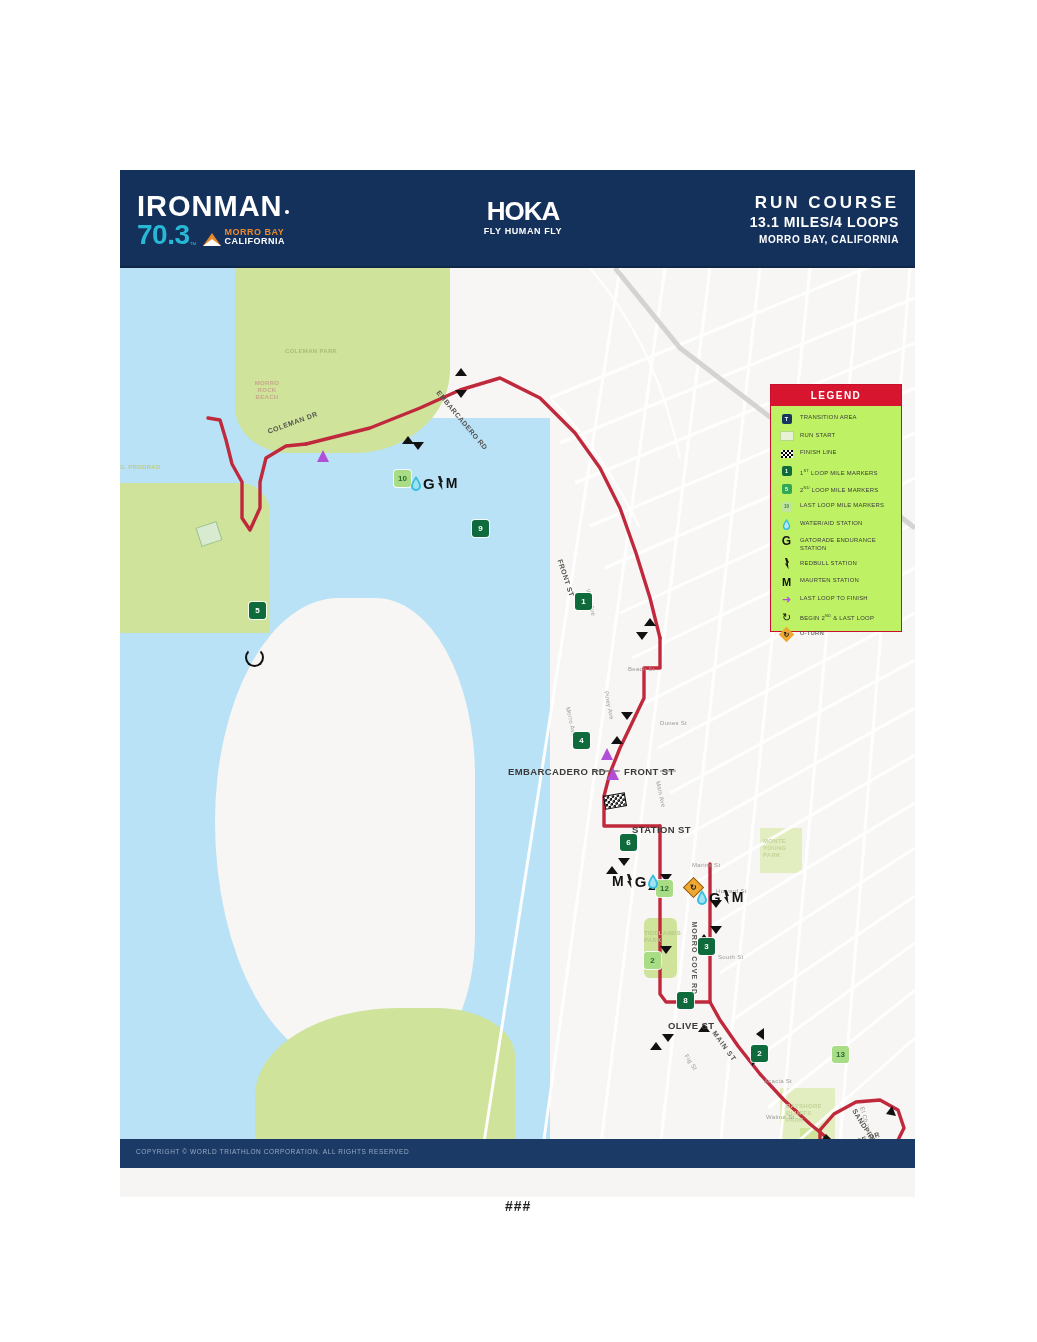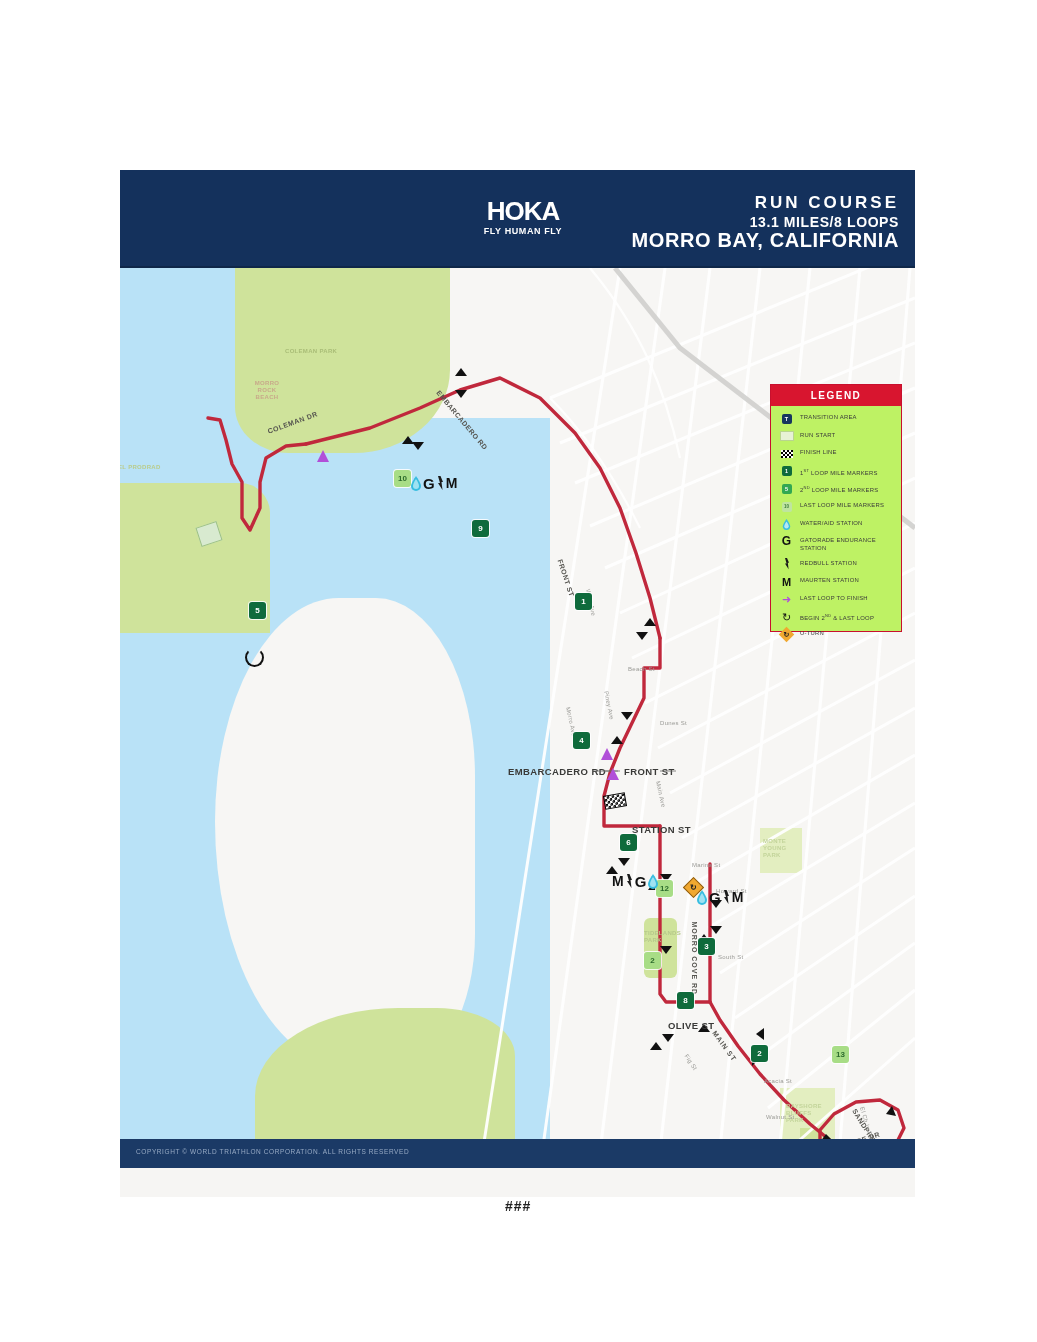--- a/index.html
+++ b/index.html
@@ -26,21 +26,21 @@
   .im-place .l1{font-size:9px;font-weight:bold;color:#e98a2b;letter-spacing:0.5px;}
   .im-place .l2{font-size:9px;font-weight:bold;color:#ffffff;letter-spacing:0.5px;}
 
   .hoka{position:absolute;left:348px;top:28px;width:110px;text-align:center;}
   .hoka-main{font-size:26px;font-weight:bold;color:#fff;letter-spacing:-1px;line-height:26px;}
   .hoka-sub{font-size:9px;font-weight:bold;color:#fff;letter-spacing:0.6px;margin-top:2px;}
 
   .hdr-title{position:absolute;right:16px;top:22px;text-align:right;color:#fff;}
   .hdr-title .t1{font-size:17px;font-weight:bold;letter-spacing:3px;line-height:21px;}
   .hdr-title .t2{font-size:14px;font-weight:bold;letter-spacing:0.6px;line-height:18px;}
-  .hdr-title .t3{font-size:20px;font-weight:bold;letter-spacing:0.6px;line-height:18px;}
+  .hdr-title .t3{font-size:10px;font-weight:bold;letter-spacing:0.6px;line-height:18px;}
 
   
   .map{position:absolute;left:0;top:98px;width:795px;height:900px;background:#f7f6f4;overflow:hidden;}
   .footer{position:absolute;left:0;bottom:0;width:795px;height:29px;background:#1b3a66;}
   .footer span{position:absolute;left:16px;top:9px;font-size:6.5px;letter-spacing:0.6px;color:#97aac4;}
 
   .water{position:absolute;background:#b9e2f7;}
   .green{position:absolute;background:#cfe39b;}
   .sand{position:absolute;background:#e8c9a4;}
   .lgrn{position:absolute;background:#e3eec0;}
@@ -83,29 +83,43 @@
 </style>
 </head>
 <body>
 
 <div class="page">
 
   <div class="poster">
 
     <div class="hdr">
 
+      <div class="im-logo">
+        <div class="im-row1">
+          <span>IRONMAN</span><span class="im-dot"></span>
+        </div>
+        <div class="im-row2">
+          <span class="im-703">70.3</span>
+          <span class="im-tm">™</span>
+          <span class="im-tri"></span>
+          <span class="im-place">
+            <div class="l1">MORRO BAY</div>
+            <div class="l2">CALIFORNIA</div>
+          </span>
+        </div>
+      </div>
 
       <div class="hoka">
         <div class="hoka-main">HOKA</div>
         <div class="hoka-sub">FLY HUMAN FLY</div>
       </div>
 
       <div class="hdr-title">
         <div class="t1">RUN COURSE</div>
-        <div class="t2">13.1 MILES/8 LOOPS</div>
+        <div class="t2">13.1 MILES/4 LOOPS</div>
         <div class="t3">MORRO BAY, CALIFORNIA</div>
       </div>
     </div>
 
     <div class="map">
 
       <div class="water" style="left:0;top:0;width:130px;height:260px;"></div>
       <div class="water" style="left:0;top:150px;width:430px;height:730px;"></div>
       <div class="water" style="left:0;top:0;width:60px;height:900px;"></div>
       <div class="green" style="left:0;top:215px;width:150px;height:150px;border-radius:0 30px 0 0;"></div>

